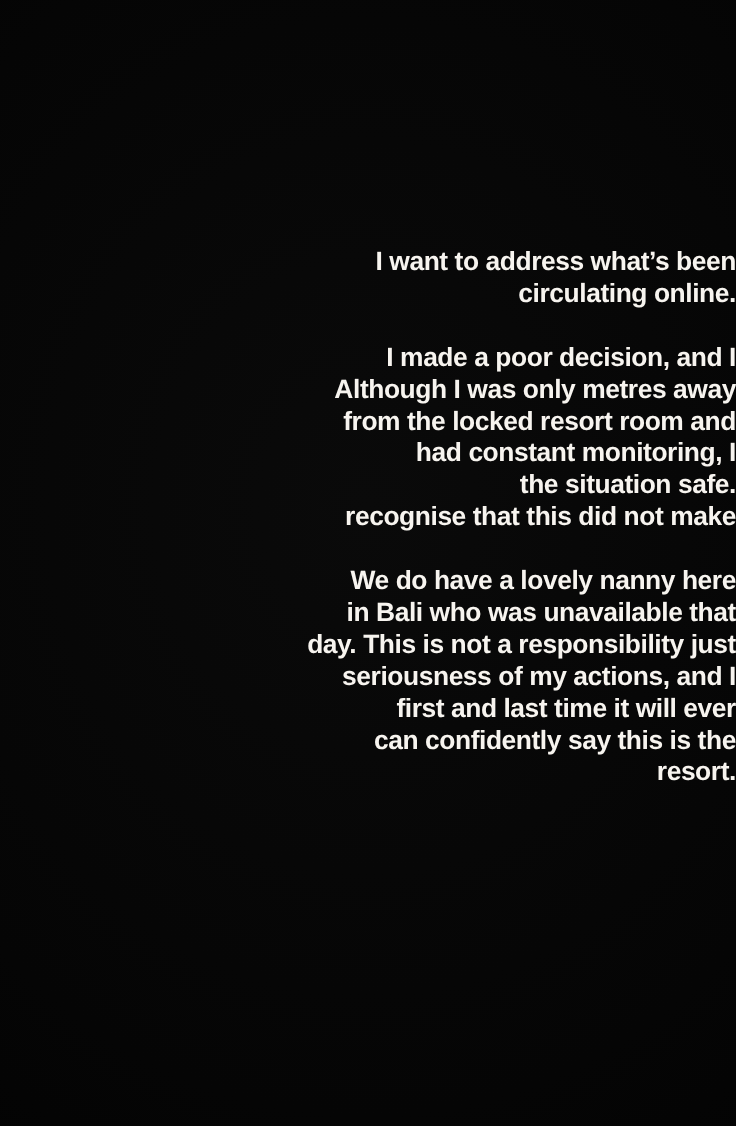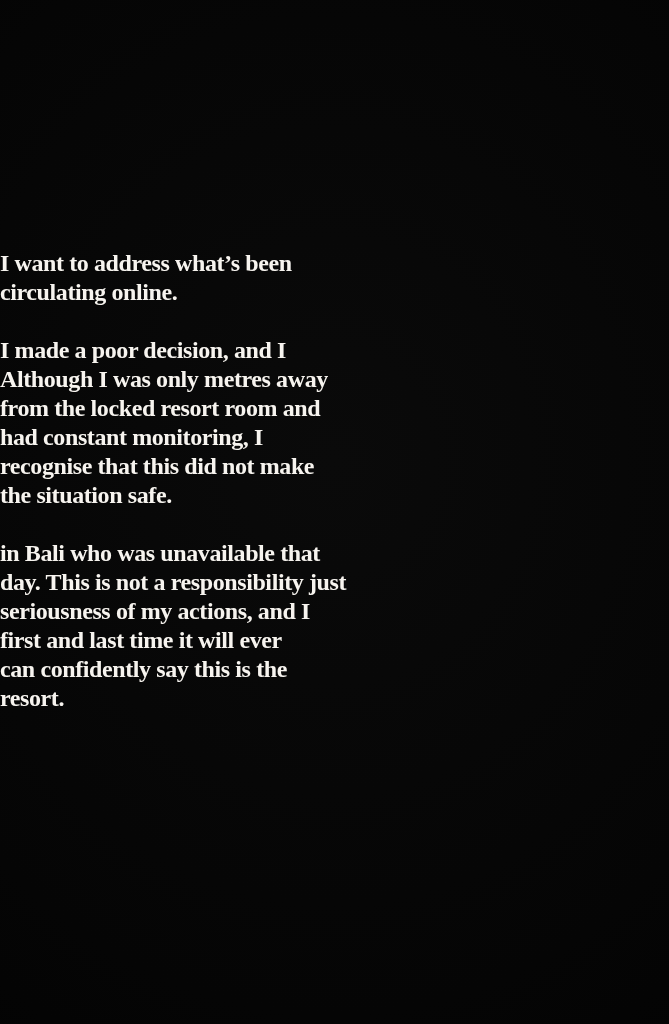--- a/index.html
+++ b/index.html
@@ -15,26 +15,26 @@
   .story {
     position: relative;
     width: 669px;
     height: 1024px;
     background:
       radial-gradient(ellipse 120% 90% at 50% 45%, #0a0a0a 0%, #050505 60%, #010101 100%);
   }
   .statement {
     position: absolute;
     left: 0;
-    top: 481px;
+    top: 470px;
     transform: translateY(-50%);
     width: 100%;
-    text-align: left;
+    text-align: right;
     color: #f7f4ef;
-    font-family: Liberation Serif, serif;
+    font-family: Liberation Sans, sans-serif;
     font-weight: 700;
     font-size: 24px;
     line-height: 29px;
     letter-spacing: -0.4px;
     text-rendering: optimizeLegibility;
   }
   .statement p {
     margin: 0 0 29px 0;
   }
   .statement p:last-child {
@@ -54,25 +54,26 @@
     <p>
       <span class="line">I want to address what’s been</span>
       <span class="line">circulating online.</span>
     </p>
 
     <p>
       <span class="line">I made a poor decision, and I</span>
       <span class="line">Although I was only metres away</span>
       <span class="line">from the locked resort room and</span>
       <span class="line">had constant monitoring, I</span>
+      <span class="line">the situation safe.</span>
       <span class="line">recognise that this did not make</span>
-      <span class="line">the situation safe.</span>
     </p>
 
     <p>
+      <span class="line">We do have a lovely nanny here</span>
       <span class="line">in Bali who was unavailable that</span>
       <span class="line">day. This is not a responsibility just</span>
       <span class="line">seriousness of my actions, and I</span>
       <span class="line">first and last time it will ever</span>
       <span class="line">can confidently say this is the</span>
       <span class="line">resort.</span>
     </p>
 
   </div>
 </div>

